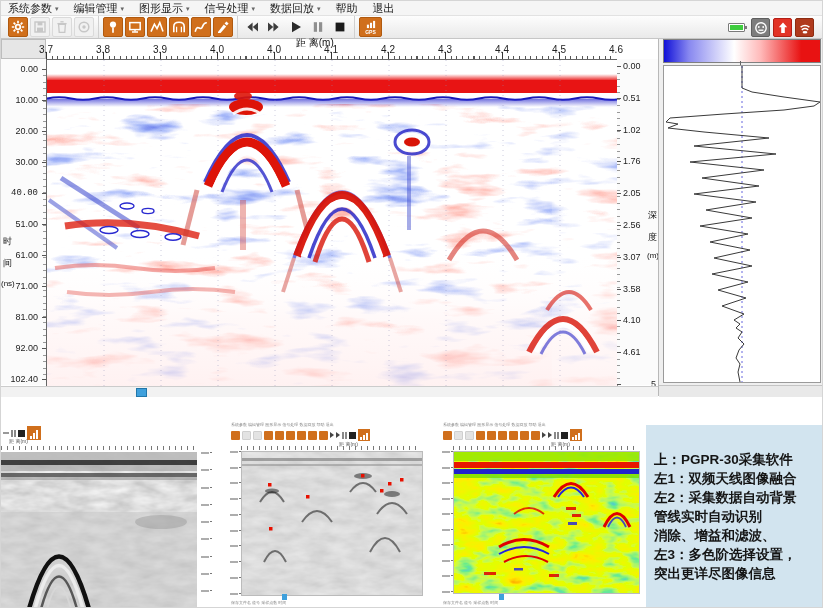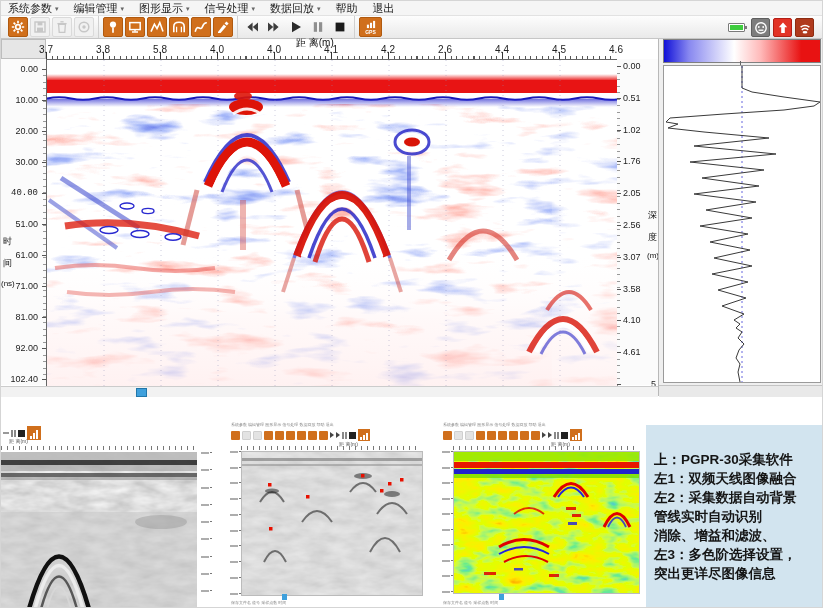--- a/index.html
+++ b/index.html
@@ -286,26 +286,26 @@
       </div>
     </div>
 
   <div id="corner-tl"></div>
   <div id="xaxis">
     <span id="xtitle">距 离(m)</span>
     <div class="ruler-minor"></div>
     <div class="ruler-major"></div>
   <span class="x-tick-label" style="left: 0px;">3.7</span>
       <span class="x-tick-label" style="left: 57px;">3.8</span>
-      <span class="x-tick-label" style="left: 114px;">5.8</span>
+      <span class="x-tick-label" style="left: 114px;">3.9</span>
       <span class="x-tick-label" style="left: 171px;">4.0</span>
       <span class="x-tick-label" style="left: 228px;">4.0</span>
       <span class="x-tick-label" style="left: 285px;">4.1</span>
       <span class="x-tick-label" style="left: 342px;">4.2</span>
-      <span class="x-tick-label" style="left: 399px;">2.6</span>
+      <span class="x-tick-label" style="left: 399px;">4.3</span>
       <span class="x-tick-label" style="left: 456px;">4.4</span>
       <span class="x-tick-label" style="left: 513px;">4.5</span>
       <span class="x-tick-label" style="left: 570px;">4.6</span>
     </div>
 
   <div id="yaxis-l">
     <span class="v-title" style="left:2px;top:176px">时</span>
     <span class="v-title" style="left:2px;top:198px">间</span>
     <span class="v-title" style="left:0;top:220px;font-size:8px">(ns)</span>
     <div class="minor-strip-l"></div>

